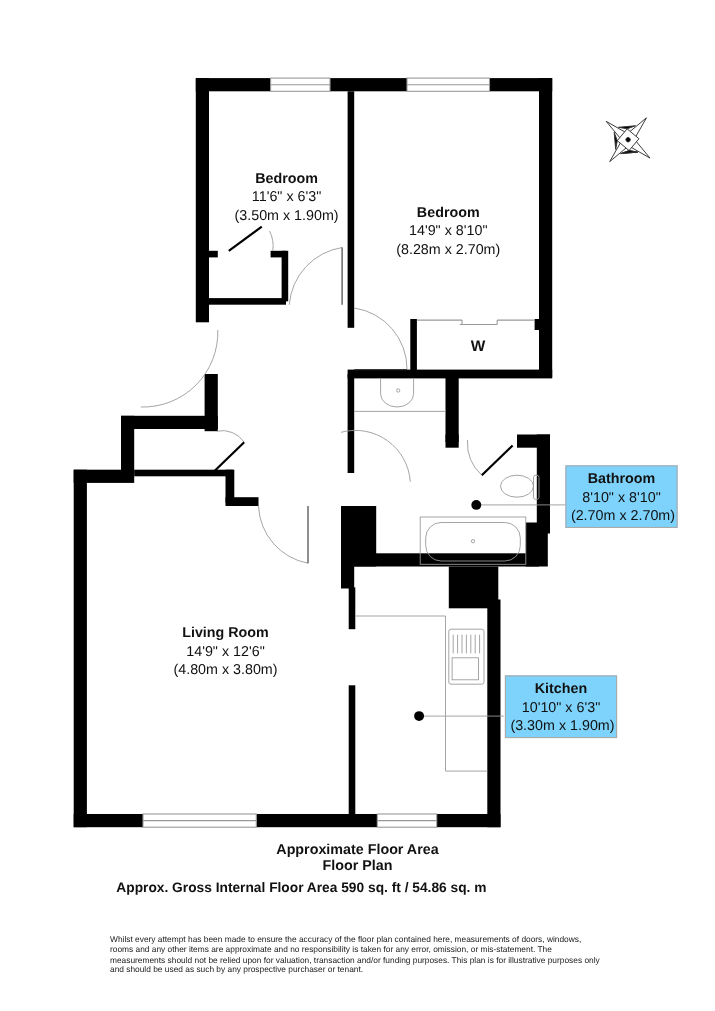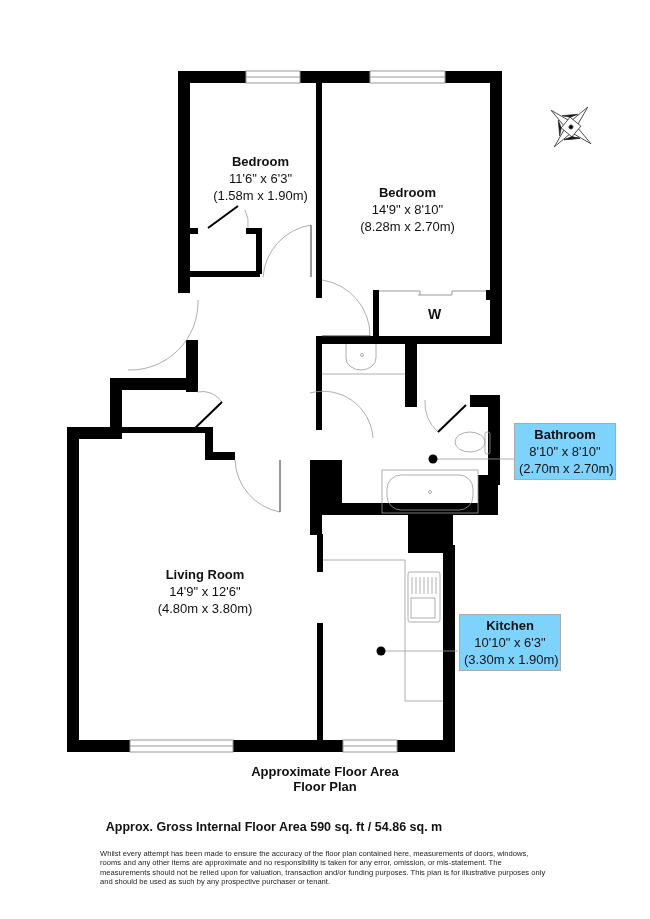--- a/index.html
+++ b/index.html
@@ -3,21 +3,21 @@
 <meta charset="utf-8">
 <style>
   html, body { margin: 0; padding: 0; background: #ffffff; }
   body { width: 650px; height: 919px; position: relative; overflow: hidden; font-family: "Liberation Sans", sans-serif; color: #111; }
   #plan { position: absolute; left: 0; top: 0; width: 650px; height: 919px; }
   .lbl { position: absolute; text-align: center; line-height: 17px; font-size: 13px; color: #111; white-space: nowrap; }
   .lbl .name { font-weight: bold; }
   .boxed { border: 1px solid #aaa; background: #7dd3fc; padding: 2px 4px; }
   .w-label { position: absolute; font-weight: bold; font-size: 14px; }
   .summary { position: absolute; left: 0; width: 650px; text-align: center; font-weight: bold; font-size: 13px; line-height: 15px; top: 764px; }
-  .gross { position: absolute; left: 0; width: 548px; text-align: center; font-weight: bold; font-size: 12.5px; top: 820px; }
+  .gross { position: absolute; left: 0; width: 548px; text-align: center; font-weight: bold; font-size: 12.5px; top: 800px; }
   .disclaimer { position: absolute; left: 100px; width: 450px; text-align: left; font-size: 7.6px; line-height: 9.3px; top: 849px; color: #222; }
 </style>
 </head>
 <body>
 
 <svg id="plan" viewBox="0 0 650 919" xmlns="http://www.w3.org/2000/svg">
   <g fill="#000">
 
     <rect x="178" y="71" width="68" height="12"></rect>
     <rect x="300" y="71" width="70" height="12"></rect>
@@ -151,21 +151,21 @@
     <polygon points="7,-7 14,-3 3,-14" fill="#000" transform="rotate(90)"></polygon>
     <polygon points="7,7 14,3 3,14" fill="#000"></polygon>
     <polygon points="-7,7 -14,3 -3,14" fill="#000"></polygon>
     <circle cx="0" cy="0" r="2" fill="#000"></circle>
   </g>
 </svg>
 
 <div class="lbl" style="left:203px; top:153px; width:115px;">
   <div class="name">Bedroom</div>
   <div>11'6" x 6'3"</div>
-  <div>(1.58m x 1.90m)</div>
+  <div>(3.50m x 1.90m)</div>
 </div>
 
 <div class="lbl" style="left:345px; top:184px; width:125px;">
   <div class="name">Bedroom</div>
   <div>14'9" x 8'10"</div>
   <div>(8.28m x 2.70m)</div>
 </div>
 
 <div class="w-label" style="left:428px; top:306px;">W</div>
 

